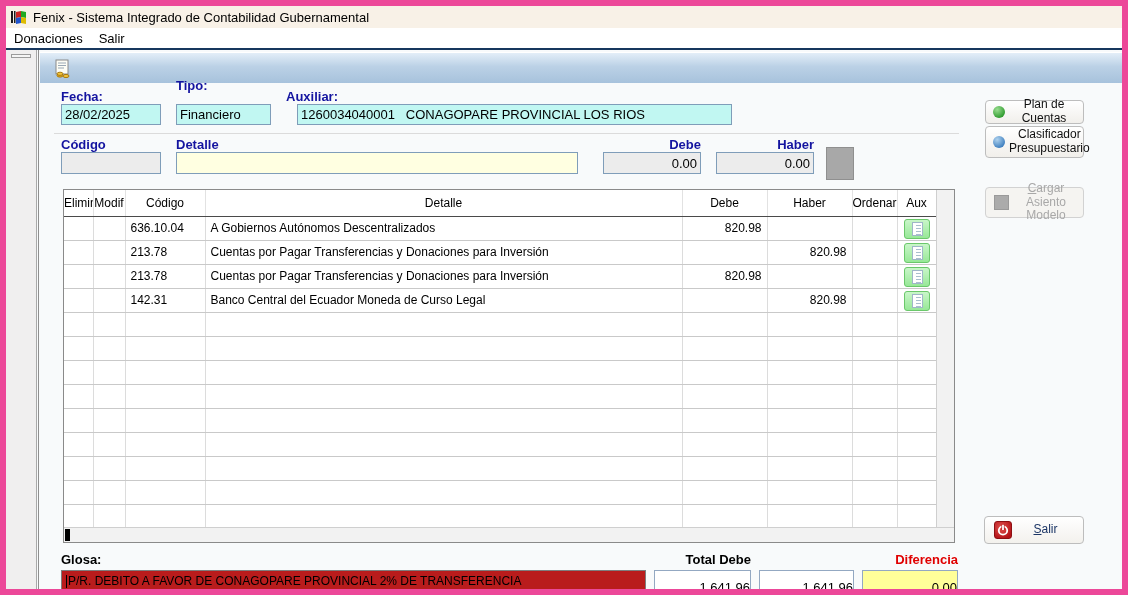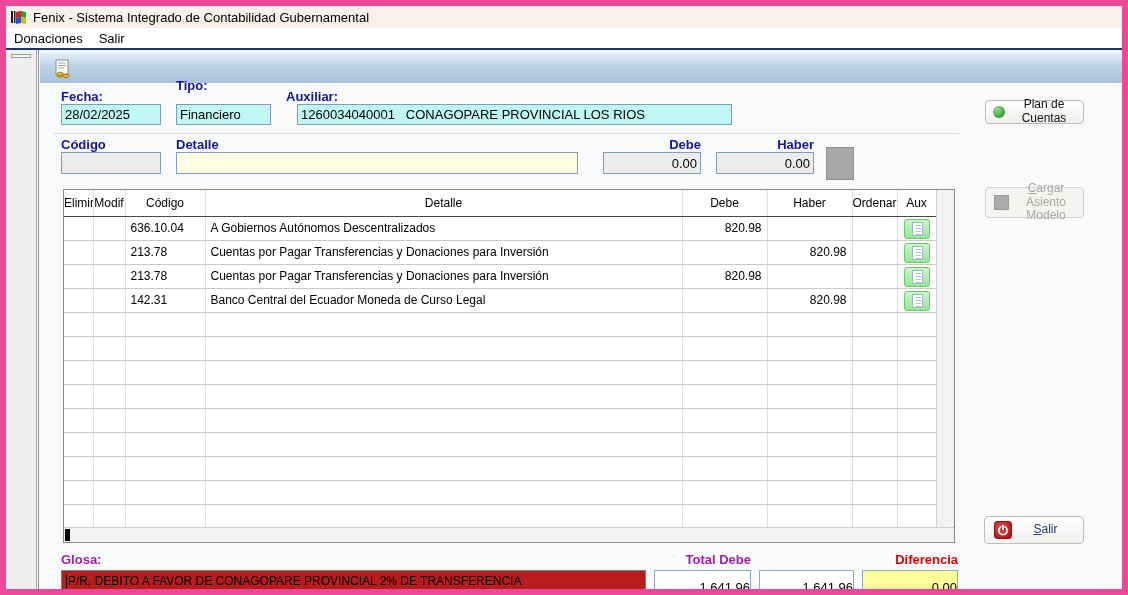--- a/index.html
+++ b/index.html
@@ -50,21 +50,21 @@
   .aux-btn { display:inline-block; width:26px; height:20px; margin-top:1px; border:1px solid #6BC86B; border-radius:3px;
     background:linear-gradient(180deg,#C9F6C9,#97E897); vertical-align:middle; position:relative; cursor:pointer; }
   .aux-doc { position:absolute; left:7px; top:2px; width:11px; height:14px; background:#fff; border:1px solid #9FB6C8; }
   .aux-doc i { display:block; height:1px; background:#A9BfCE; margin:2px 1px 0 3px; }
 
   .vscroll { position:absolute; right:0; top:0; width:18px; height:338px; background:#F2F2F2; border-left:1px solid #CFCFCF; }
   .hscroll { position:absolute; left:0; bottom:0; width:890px; height:15px; background:#F2F2F2; border-top:1px solid #CFCFCF; }
   .hthumb { position:absolute; left:1px; top:1px; width:5px; height:12px; background:#000; }
 
   
-  .f-lbl { position:absolute; font-size:13px; font-weight:bold; color:#a21caf; }
+  .f-lbl { position:absolute; font-size:13px; font-weight:bold; color:#000000; }
   .f-lbl.right { text-align:right; }
   .dif-lbl { color:#E00000; }
   .glosa-fld { position:absolute; left:55px; top:564px; width:585px; height:44px; border:1px solid #7E7E7E; background:#b91c1c;
     font-size:12px; padding:3px 7px 0 4px; color:#000; }
   .tot-fld { position:absolute; top:564px; height:34px; border:1px solid #93A8C2; background:#fff; font-size:13px; }
   .dif-fld { background:#FFFF99; }
 
   
   .side-btn { position:absolute; left:979px; width:99px; background:linear-gradient(180deg,#FFFFFF,#F1EFEB);
     border:1px solid #BDBDBD; border-radius:4px; display:flex; align-items:center; font-size:12px; color:#111; cursor:pointer; }
@@ -339,20 +339,24 @@
   <span class="f-lbl right dif-lbl" style="left:856px; top:546px; width:96px;">Diferencia</span>
 
   <input class="tot-fld num" style="left: 648px; width: 97px;" value="1,641.96">
   <input class="tot-fld num" style="left: 753px; width: 95px;" value="1,641.96">
   <input class="tot-fld num dif-fld" style="left: 856px; width: 96px;" value="0.00">
 
   <div class="side-btn" style="top:94px; height:24px;">
     <span class="sphere green"></span>
     <span class="btn-label">Plan de Cuentas</span>
   </div>
+  <div class="side-btn" style="top:120px; height:32px;">
+    <span class="sphere blue"></span>
+    <span class="btn-label">Clasificador Presupuestario</span>
+  </div>
   <div class="side-btn disabled-btn" style="top:181px; height:31px;">
     <span class="gray-square"></span>
     <span class="btn-label mnemonic">Cargar Asiento Modelo</span>
   </div>
   <div class="salir-btn">
     <span class="power-icon">
       <svg width="16" height="16" viewBox="0 0 16 16" style="position:absolute; left:0; top:0;">
         <circle cx="8" cy="8.5" r="4.2" fill="none" stroke="#ffffff" stroke-width="1.8"></circle>
         <line x1="8" y1="2.5" x2="8" y2="8" stroke="#B31217" stroke-width="3"></line>
         <line x1="8" y1="2.8" x2="8" y2="8" stroke="#ffffff" stroke-width="1.8"></line>

